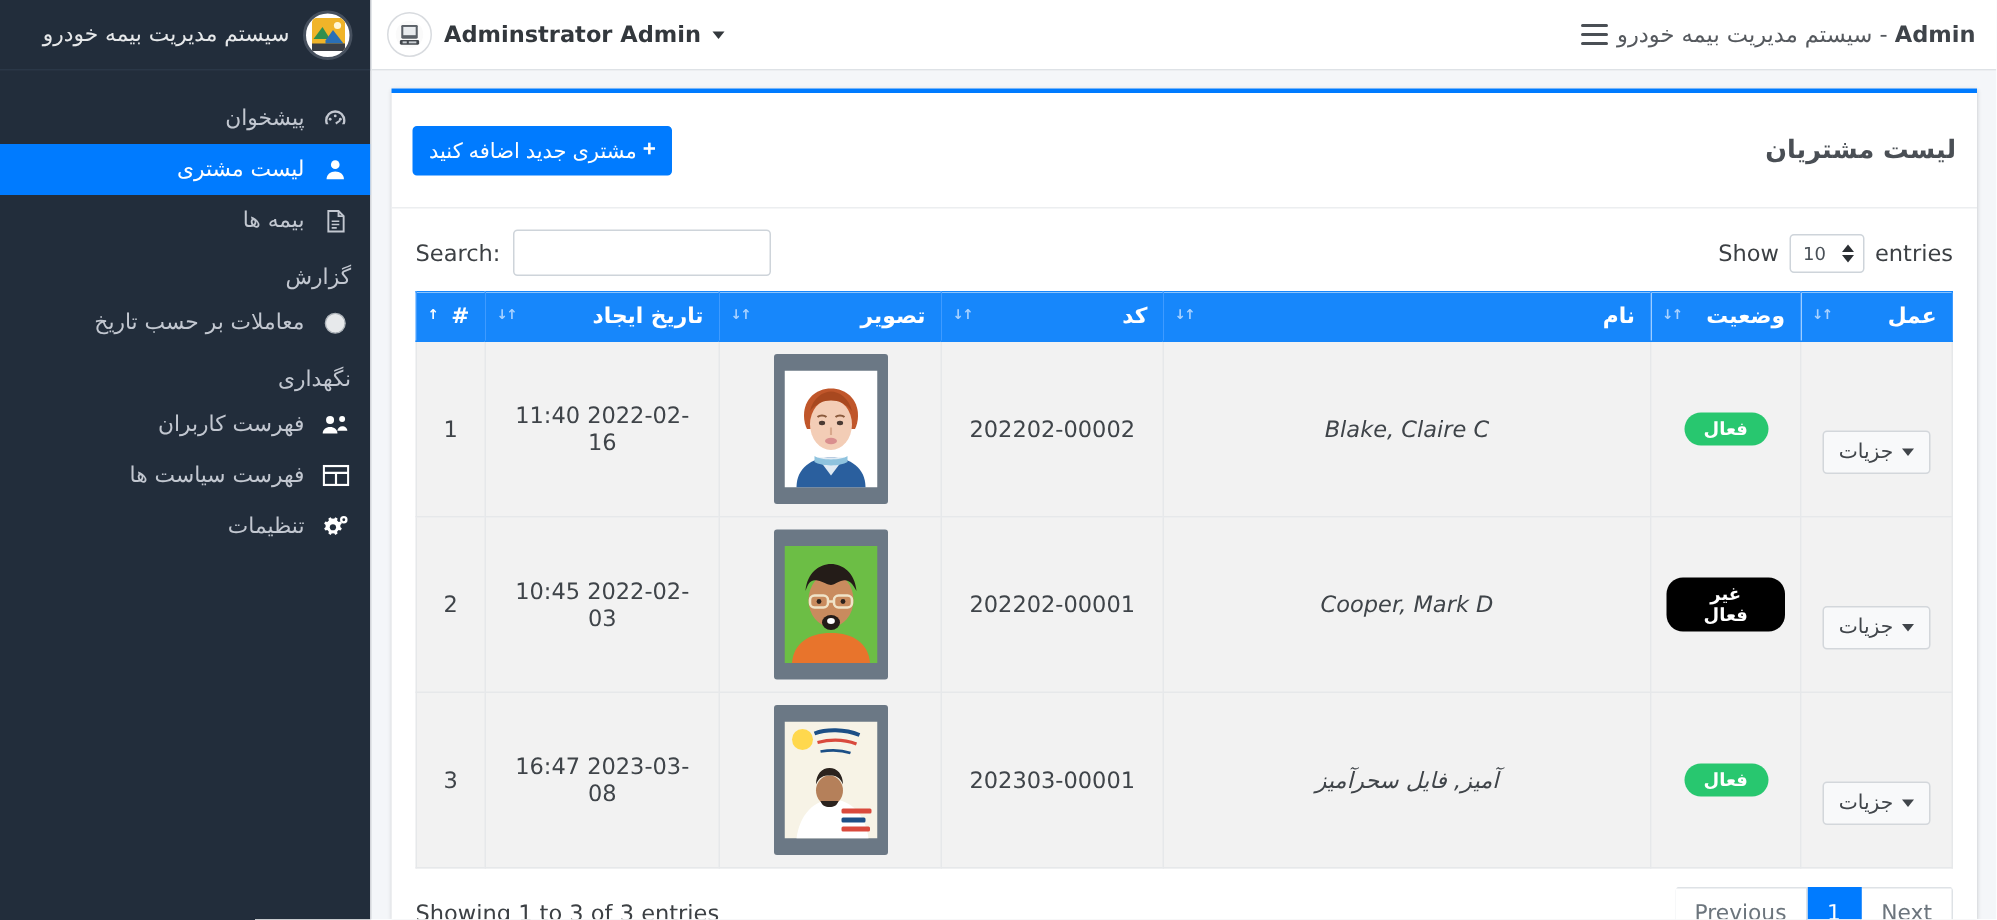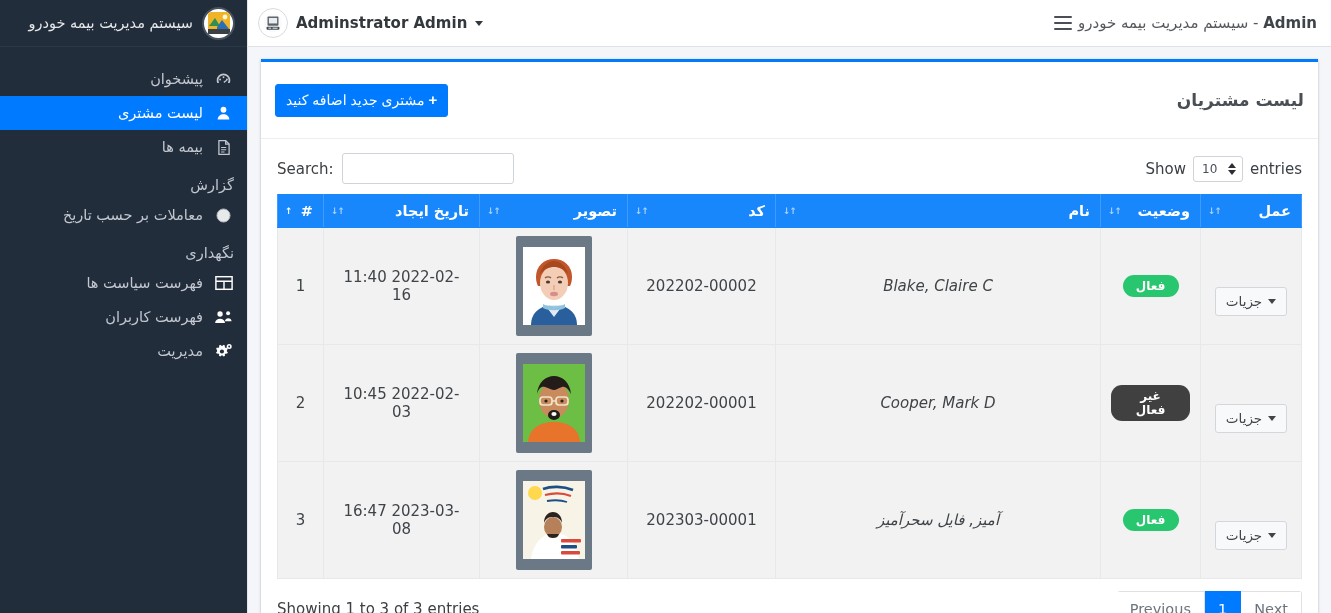--- a/index.html
+++ b/index.html
@@ -167,21 +167,21 @@
   th.h-img { width: 148px; }
   th.h-code { width: 148px; }
   th.h-status { width: 100px; }
   th.h-act { width: 101px; }
 
   .badge {
     display: inline-block; border-radius: 11px; padding: 4px 13px;
     font-size: 12px; color: #fff; font-weight: bold; line-height: 14px; min-width: 56px;
   }
   .badge.ok { background: #28c76f; }
-  .badge.no { background: #404040; }
+  .badge.no { background: #000000; }
 
   .btn-detail {
     display: inline-flex; align-items: center; gap: 6px; flex-direction: row-reverse;
     border: 1px solid #d3d7db; background: #f8f9fa; color: #40454a;
     border-radius: 3px; padding: 5px 10px; font-size: 13.5px; cursor: pointer;
     line-height: 17px;
     margin-top: 31px;
   }
   .btn-detail .cv { width:0;height:0;border-left:4px solid transparent;border-right:4px solid transparent;border-top:5px solid #40454a; }
 
@@ -272,50 +272,50 @@
           </svg>
         </span>
         <span>معاملات بر حسب تاریخ</span>
       </div>
 
       <div class="nav-header">نگهداری</div>
 
 
       <div class="nav-item">
         <span class="ico">
-          <svg width="18" height="16" viewBox="0 0 20 17" fill="none" stroke="#ffffff" stroke-width="1.6">
-            <rect x="1" y="1.5" width="18" height="14"></rect>
-            <path d="M1 6.5h18M10 6.5v9"></path>
-          </svg>
-        </span>
-        <span>فهرست سیاست ها</span>
-      </div>
-
-      <div class="nav-item">
-        <span class="ico">
           <svg width="19" height="16" viewBox="0 0 22 17" fill="#ffffff">
             <circle cx="7" cy="5" r="3.1"></circle>
             <path d="M1.3 15.4c0-3 2.5-5 5.7-5s5.7 2 5.7 5z"></path>
             <circle cx="16.3" cy="4.2" r="2.3"></circle>
             <path d="M12.6 13.4c.4-2.2 2-3.5 3.8-3.5 2.2 0 3.9 1.5 3.9 3.5z"></path>
           </svg>
         </span>
         <span>فهرست کاربران</span>
       </div>
 
       <div class="nav-item">
         <span class="ico">
+          <svg width="18" height="16" viewBox="0 0 20 17" fill="none" stroke="#ffffff" stroke-width="1.6">
+            <rect x="1" y="1.5" width="18" height="14"></rect>
+            <path d="M1 6.5h18M10 6.5v9"></path>
+          </svg>
+        </span>
+        <span>فهرست سیاست ها</span>
+      </div>
+
+      <div class="nav-item">
+        <span class="ico">
           <svg width="19" height="17" viewBox="0 0 22 18" fill="#ffffff">
             <path d="M7.4 1.2l1 1.2a5 5 0 0 1 1.7 0l1-1.2 1.7 1-.4 1.5a5 5 0 0 1 1.2 1.2l1.5-.4 1 1.7-1.2 1a5 5 0 0 1 0 1.7l1.2 1-1 1.7-1.5-.4a5 5 0 0 1-1.2 1.2l.4 1.5-1.7 1-1-1.2a5 5 0 0 1-1.7 0l-1 1.2-1.7-1 .4-1.5a5 5 0 0 1-1.2-1.2l-1.5.4-1-1.7 1.2-1a5 5 0 0 1 0-1.7l-1.2-1 1-1.7 1.5.4a5 5 0 0 1 1.2-1.2L5.7 2.2z"></path>
             <circle cx="9.2" cy="9" r="2.4" fill="#222d3b"></circle>
             <circle cx="17.6" cy="3.2" r="2.9"></circle>
             <circle cx="17.6" cy="3.2" r="1.1" fill="#222d3b"></circle>
           </svg>
         </span>
-        <span>مدیریت</span>
+        <span>تنظیمات</span>
       </div>
     </nav>
   </aside>
 
   <section class="main">
 
     <header class="topbar">
       <div class="topbar-left">
         <div class="hamburger">
           <span></span>

